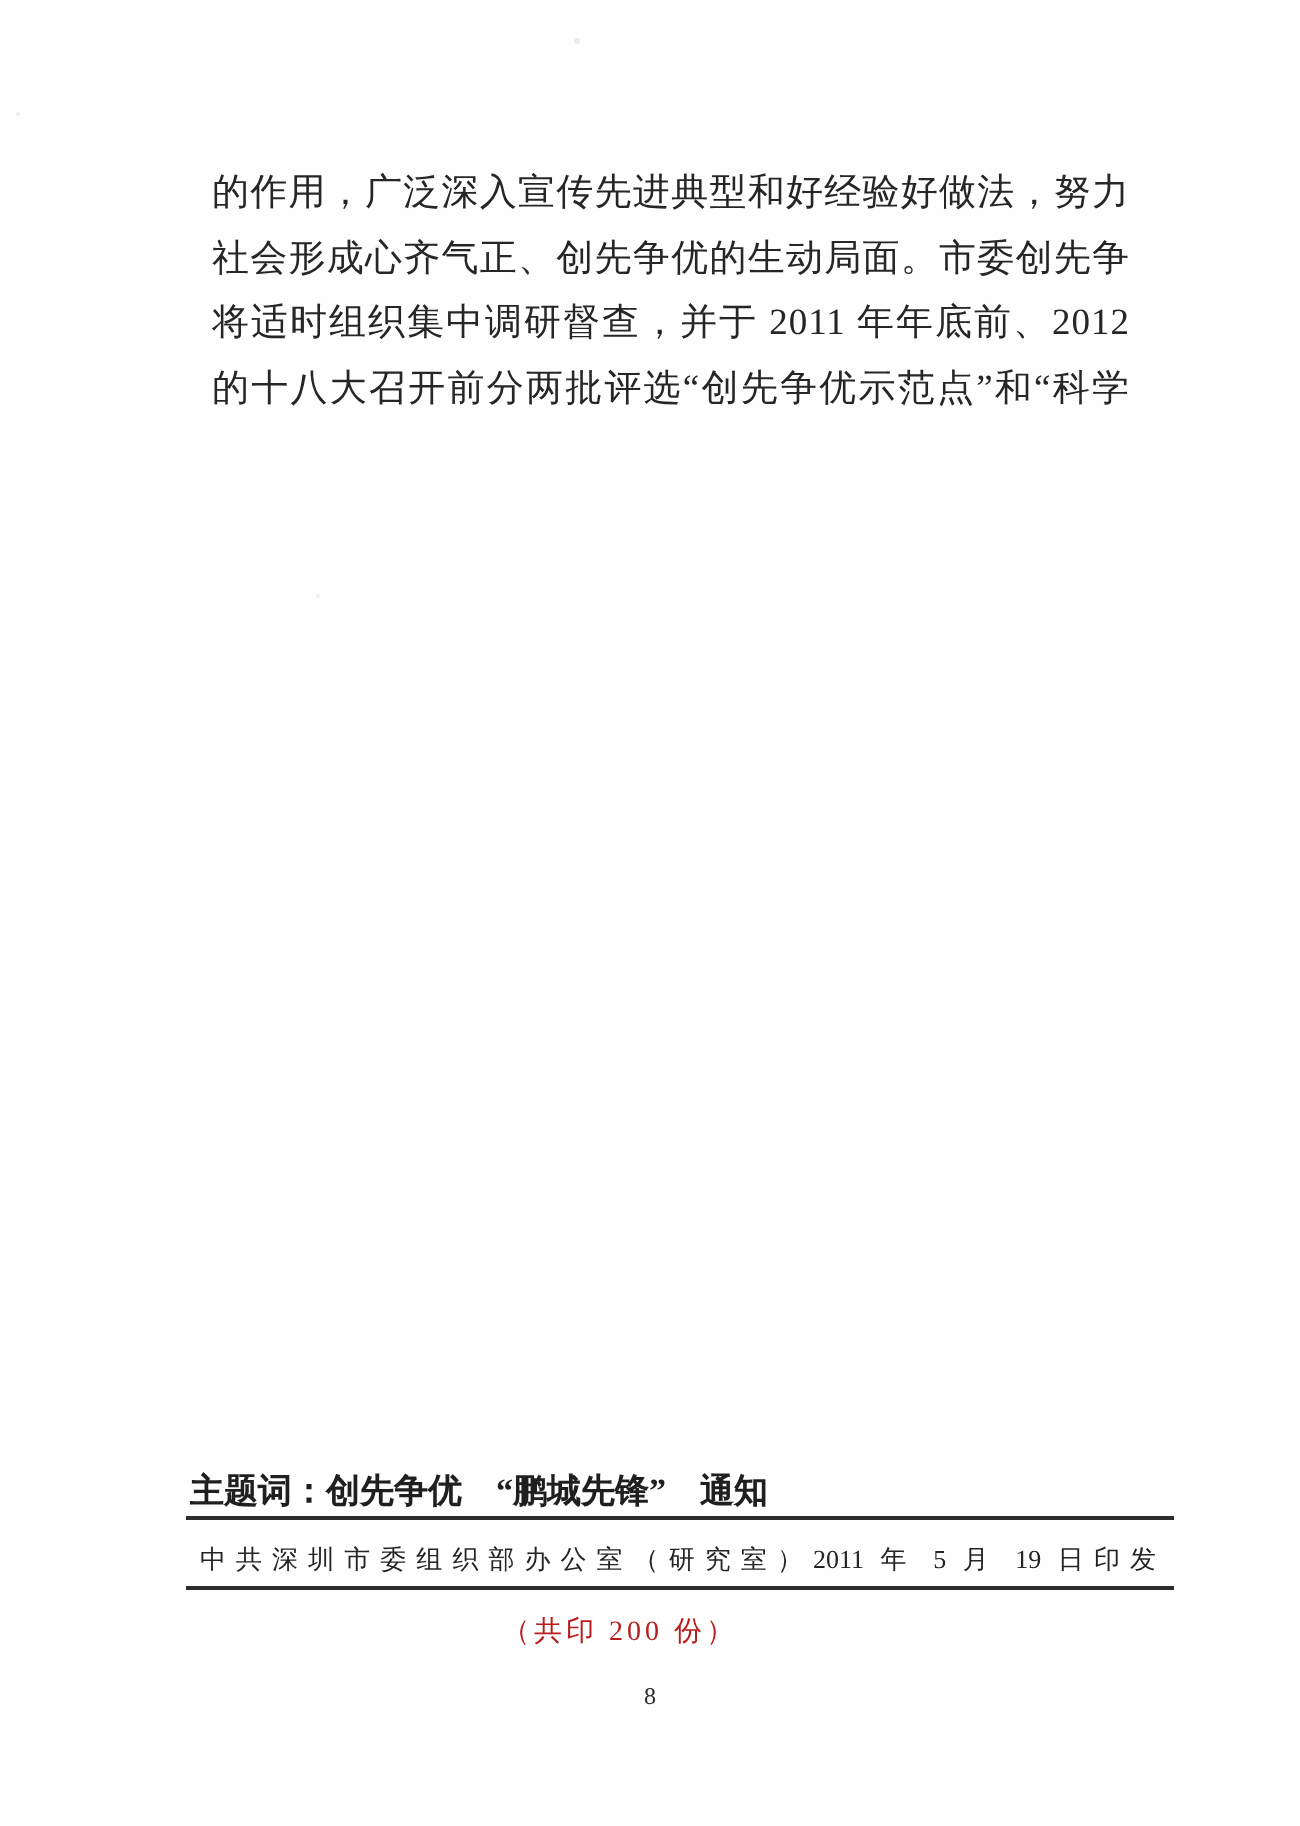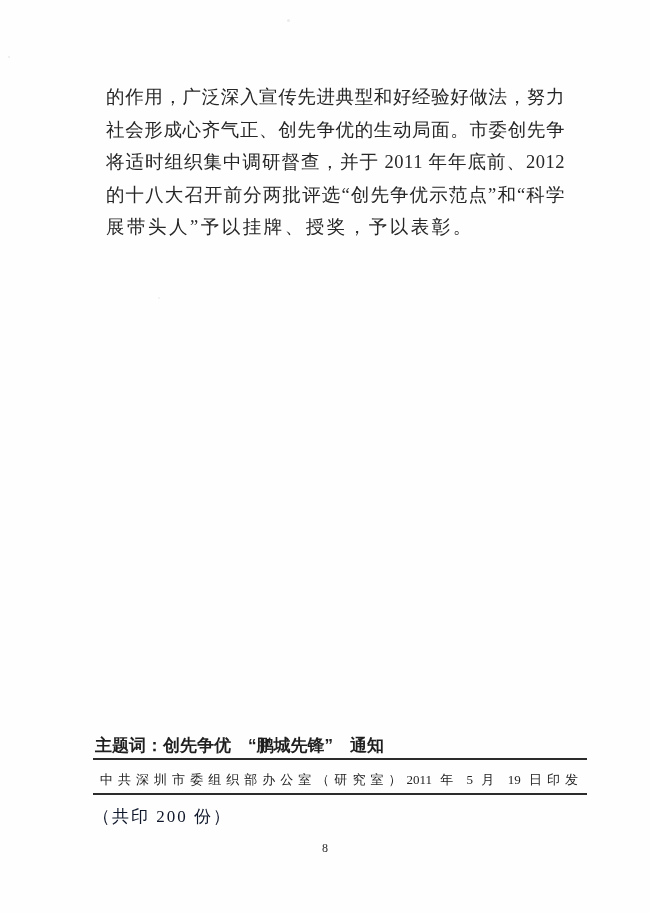--- a/index.html
+++ b/index.html
@@ -46,21 +46,21 @@
     text-align-last: left;
     letter-spacing: 2.5px;
   }
 
   
   .footer-subject {
     position: absolute;
     left: 95px;
     top: 735px;
     width: 494px;
-    font-family: Liberation Sans, sans-serif;
+    font-family: Liberation Serif, serif;
     font-weight: bold;
     font-size: 17px;
     line-height: 22px;
     color: #1f1f1f;
     white-space: nowrap;
   }
   .rule {
     position: absolute;
     left: 93px;
     width: 494px;
@@ -81,24 +81,24 @@
     text-align-last: justify;
     height: 23px;
     overflow: hidden;
   }
   .footer-copies {
     position: absolute;
     left: 93px;
     top: 805px;
     width: 494px;
     padding-right: 60px;
-    font-size: 17px;
+    font-size: 14px;
     line-height: 23px;
-    color: #0f172a;
-    text-align: left;
+    color: #b91c1c;
+    text-align: center;
     letter-spacing: 2px;
   }
   .page-number {
     position: absolute;
     left: 0;
     top: 841px;
     width: 650px;
     text-align: center;
     font-size: 12px;
     color: #2a2a2a;
@@ -111,21 +111,20 @@
 
   <span class="speck s1"></span>
   <span class="speck s2"></span>
   <span class="speck s3"></span>
 
   <div class="body-para">
     <div class="body-line">的作用，广泛深入宣传先进典型和好经验好做法，努力在全</div>
     <div class="body-line">社会形成心齐气正、创先争优的生动局面。市委创先争优办</div>
     <div class="body-line">将适时组织集中调研督查，并于 2011 年年底前、2012 年党</div>
     <div class="body-line">的十八大召开前分两批评选“创先争优示范点”和“科学发</div>
-    <div class="body-line last">展带头人”予以挂牌、授奖，予以表彰。</div>
   </div>
 
   <div class="footer-subject">
     <span>主题词：</span><span>创先争优　“鹏城先锋”　通知</span>
   </div>
 
   <div class="rule rule-top"></div>
 
   <div class="footer-issuer">中共深圳市委组织部办公室（研究室）2011 年 5 月 19 日印发</div>
 

